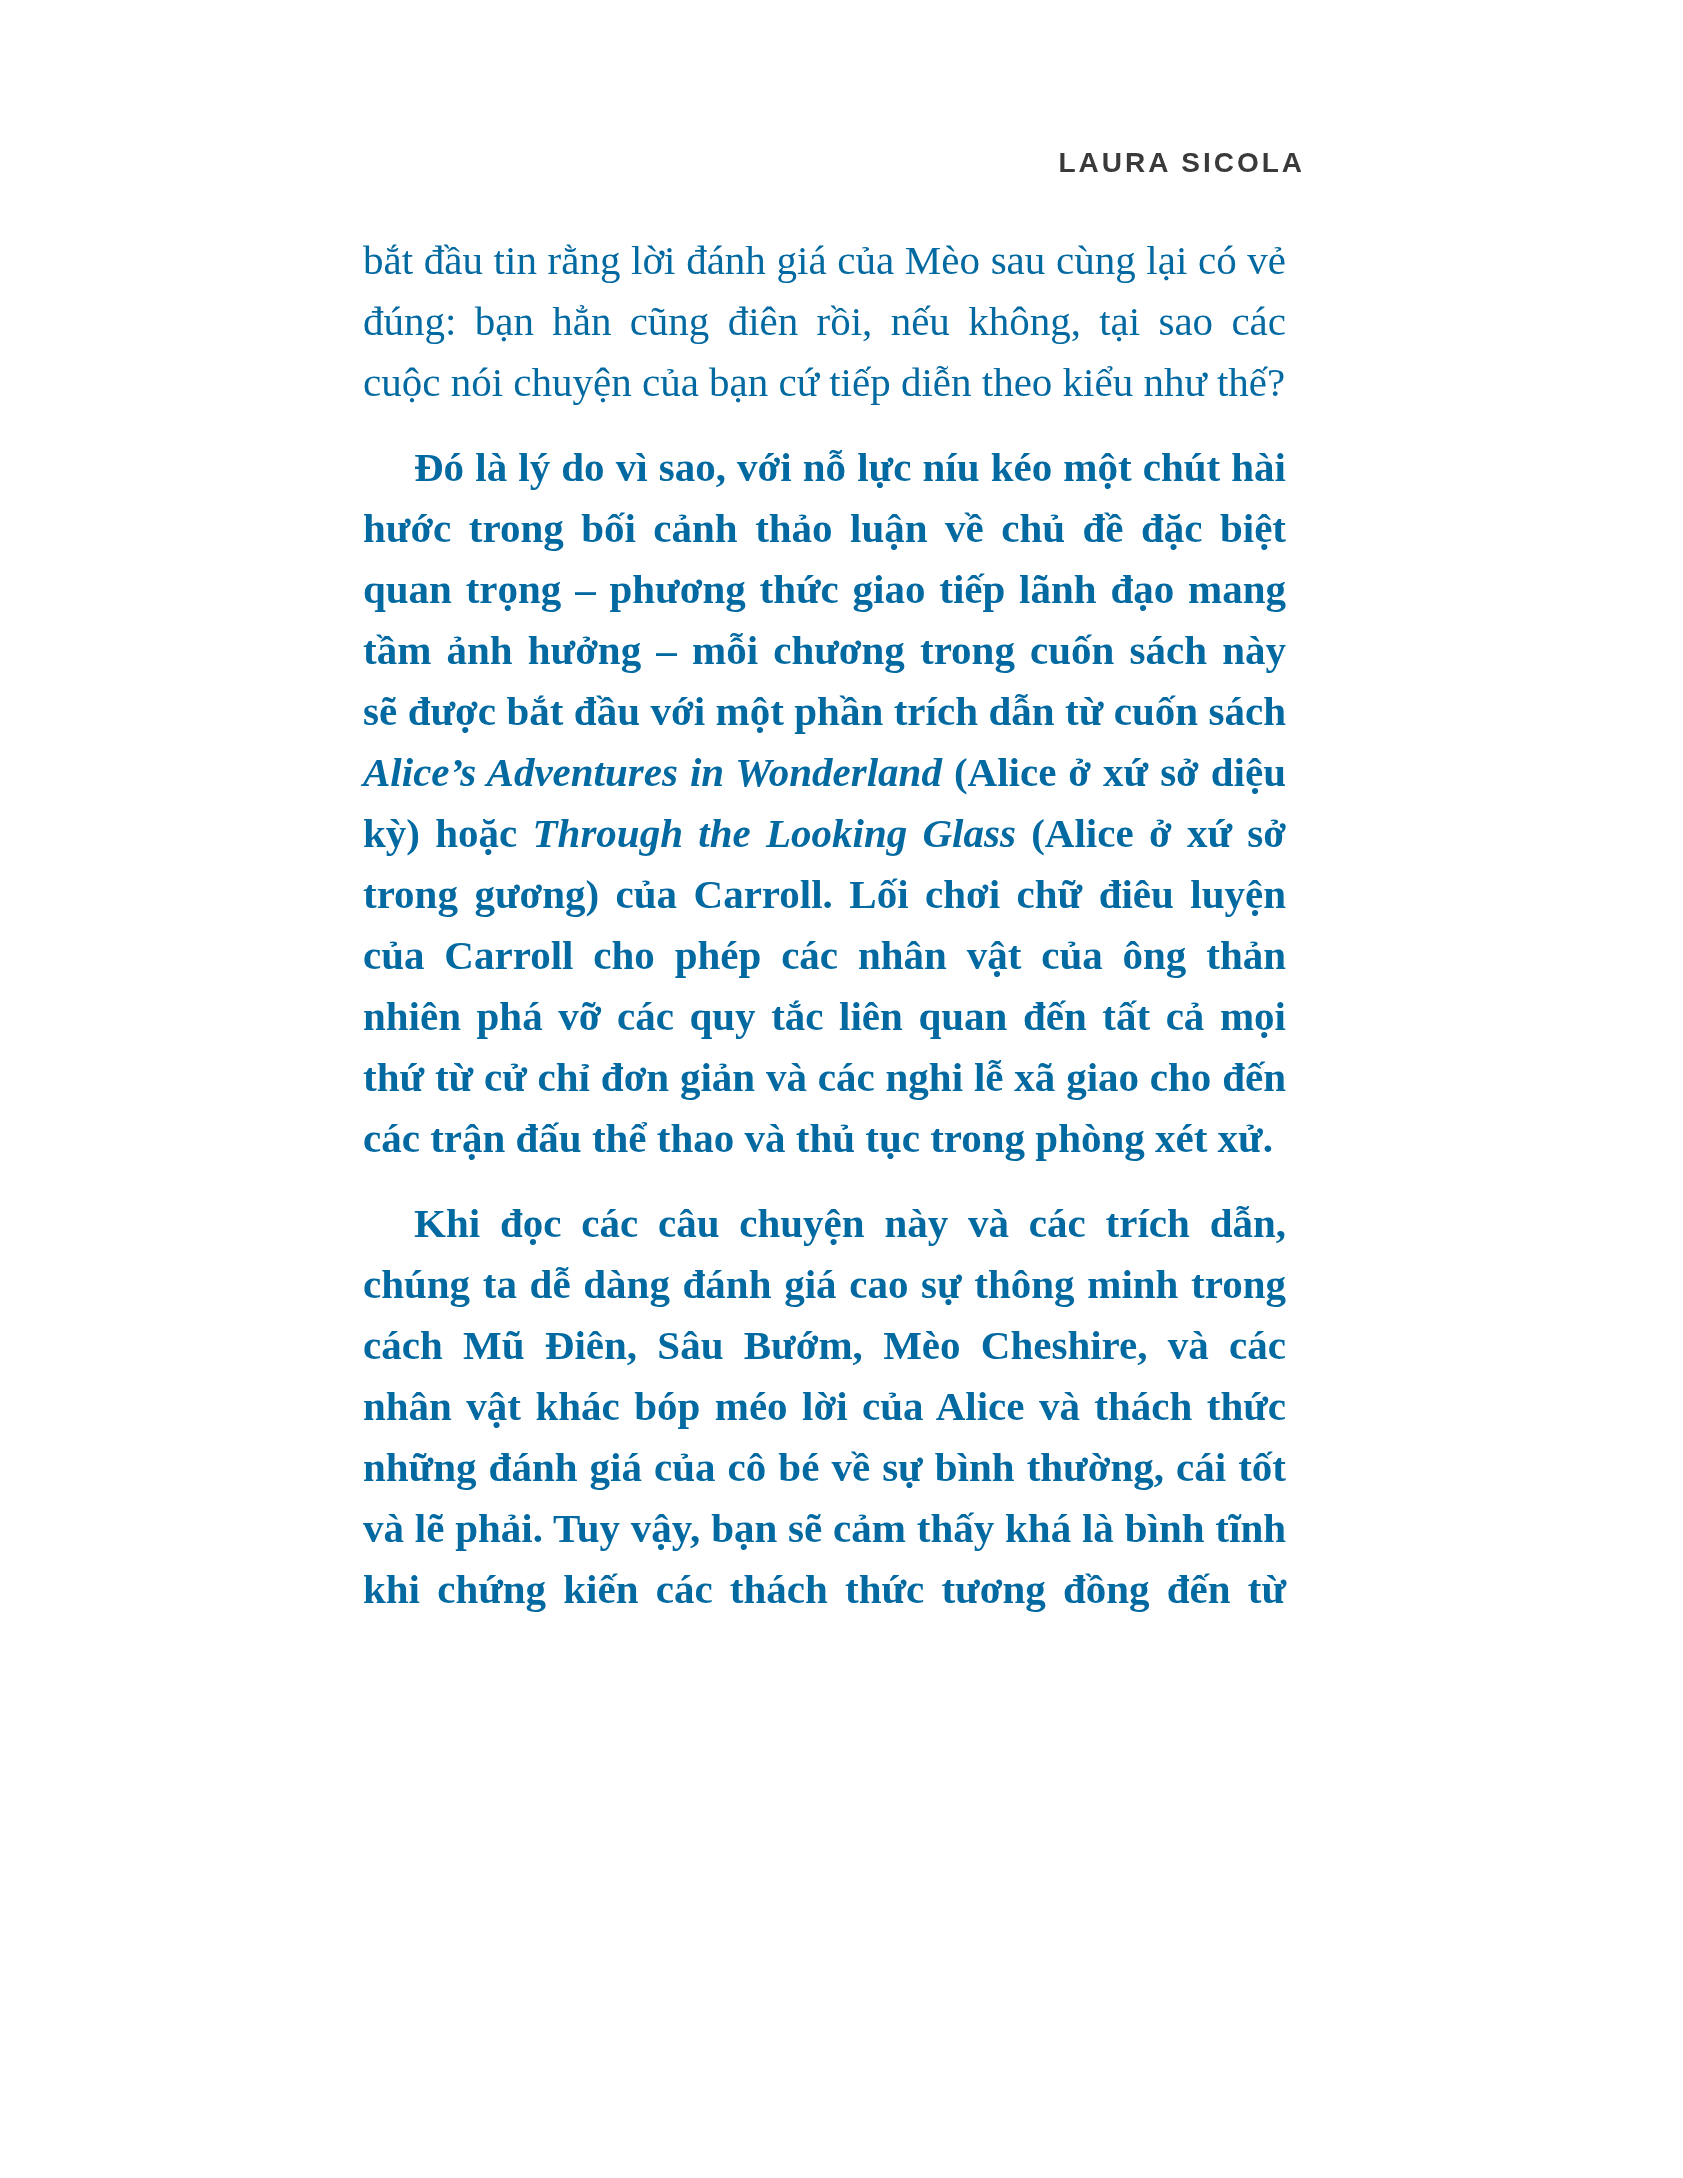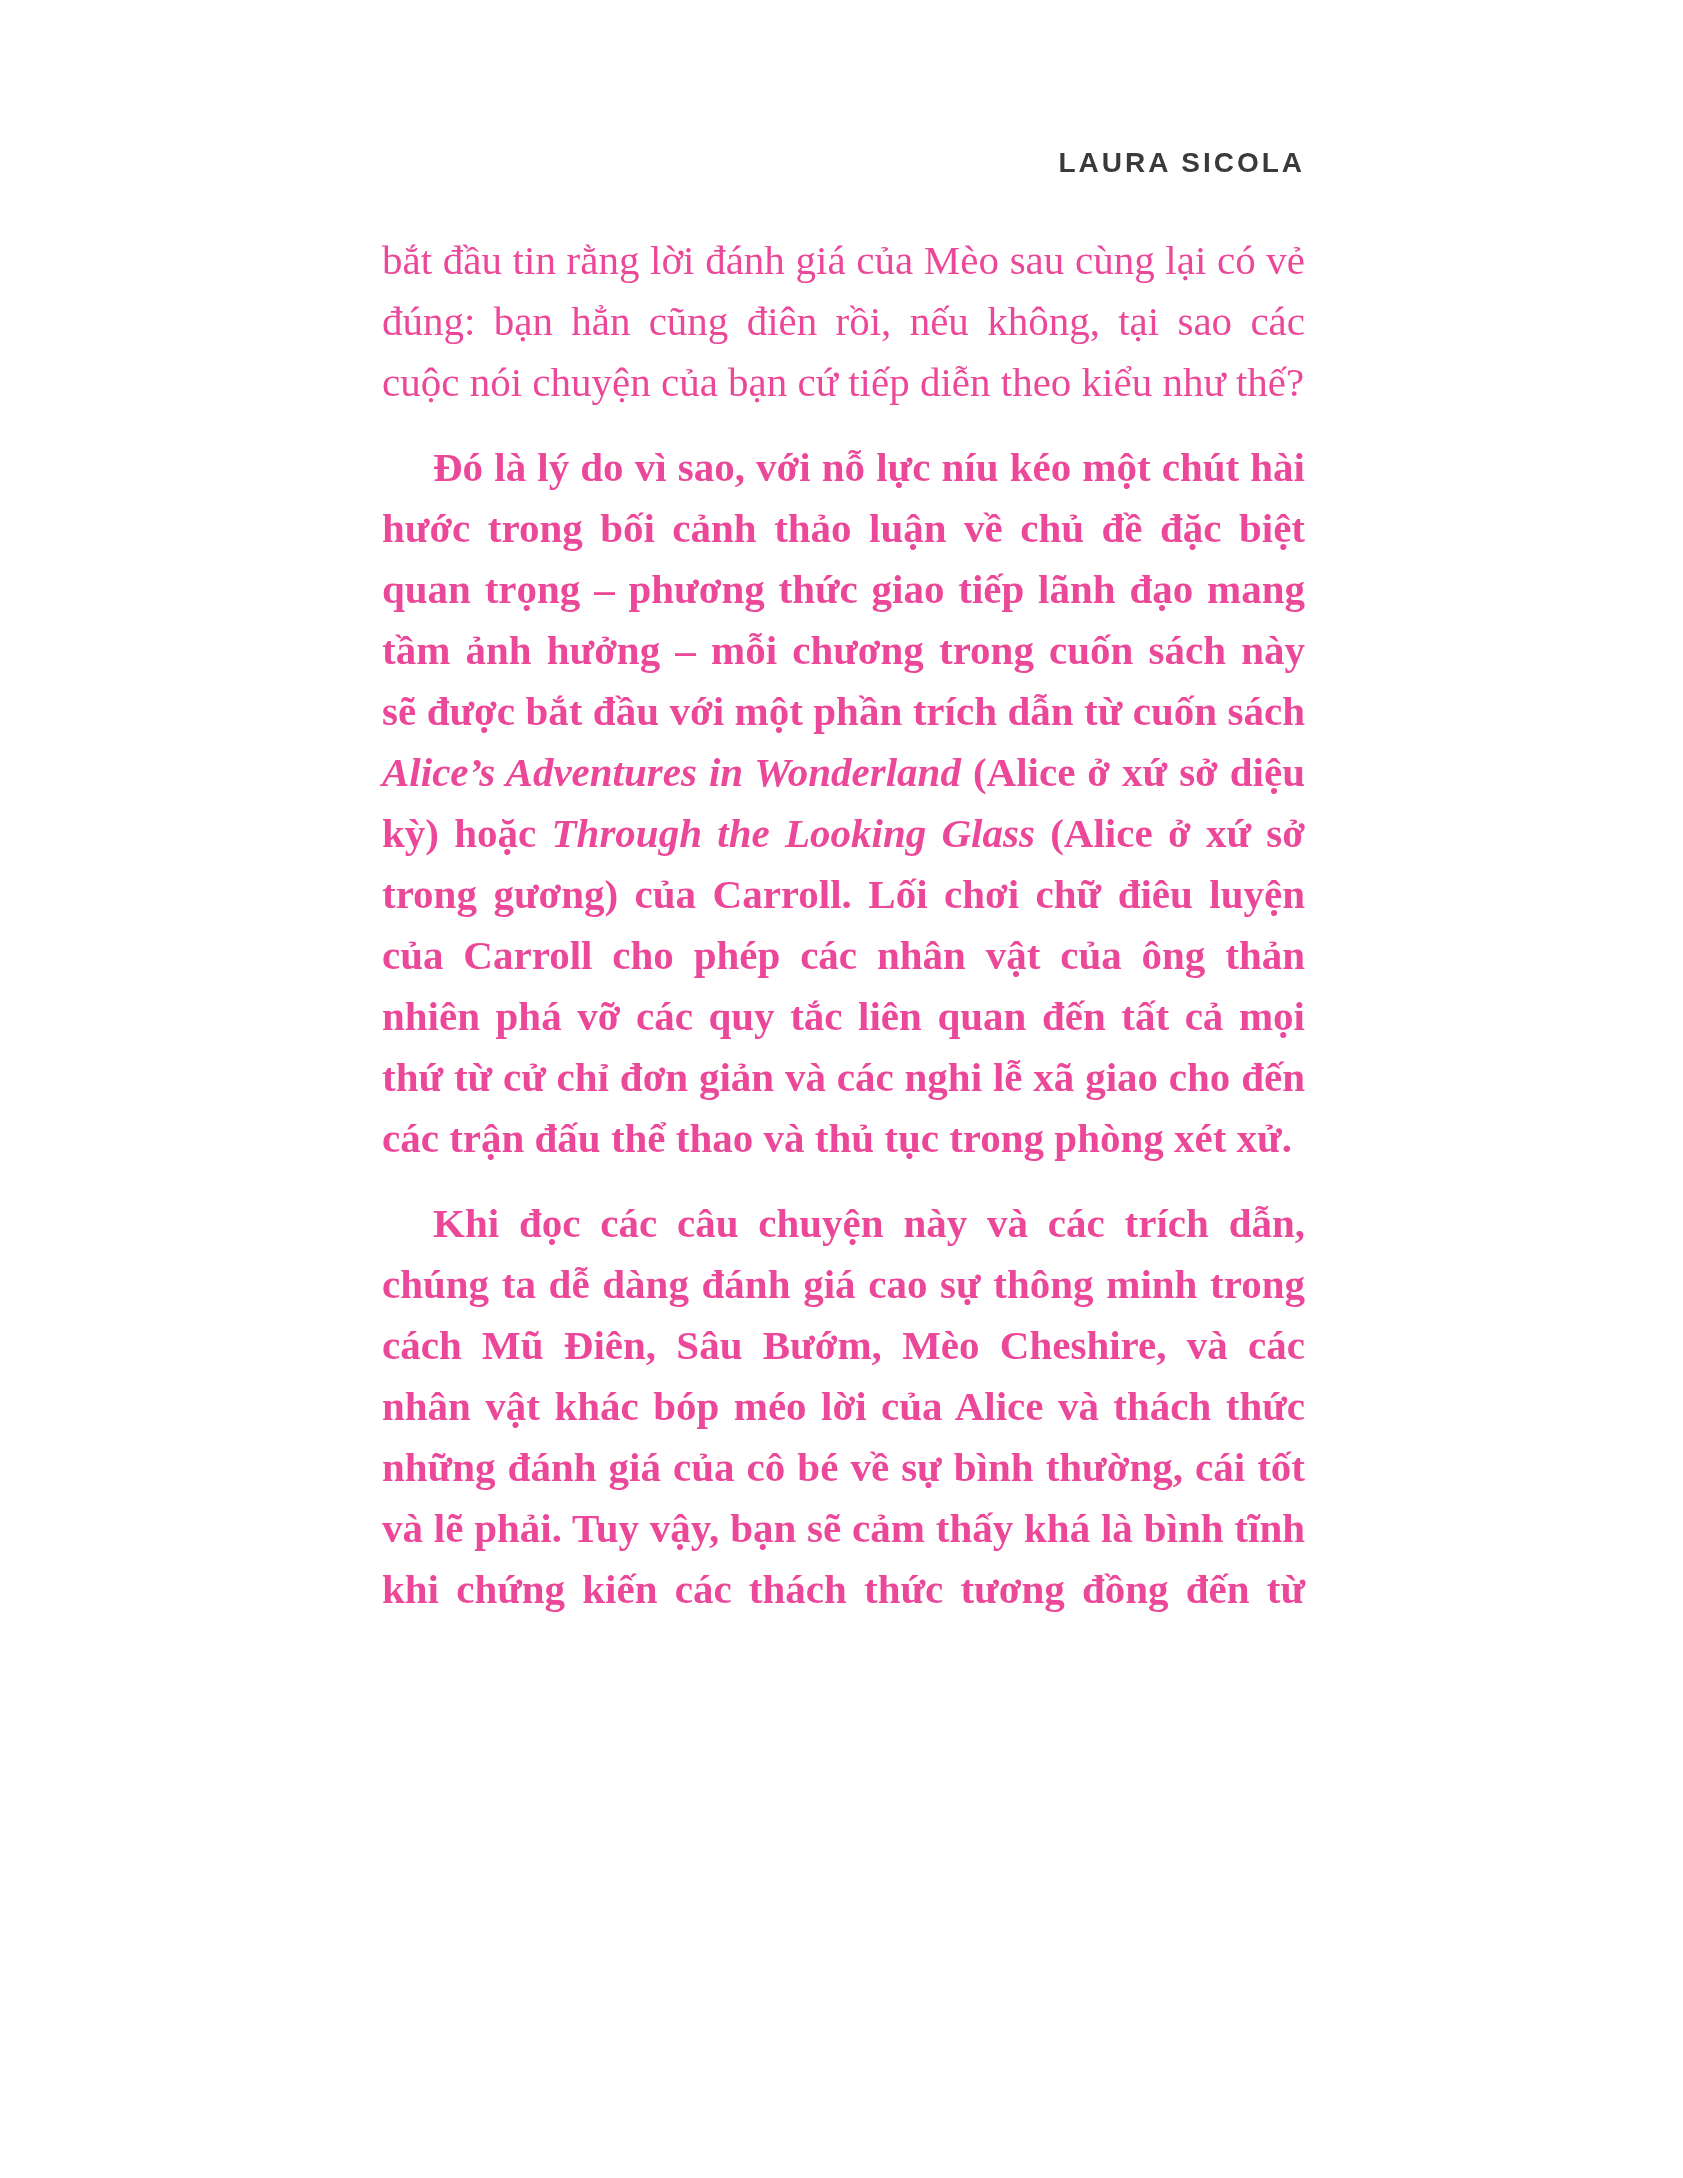--- a/index.html
+++ b/index.html
@@ -24,26 +24,26 @@
       text-align: right;
       font-family: "Liberation Sans", sans-serif;
       font-size: 28px;
       font-weight: 700;
       letter-spacing: 3px;
       color: #3a3a3a;
     }
     .text-column {
       position: absolute;
       top: 230px;
-      left: 382px;
+      left: 363px;
       width: 923px;
       text-align: justify;
       font-size: 41px;
       line-height: 61px;
-      color: #ec4899;
+      color: #0369a1;
     }
     .para {
       margin: 0 0 24px 0;
       padding: 0;
     }
     .para.indent {
       text-indent: 51px;
       font-weight: bold;
     }
     .para i {

